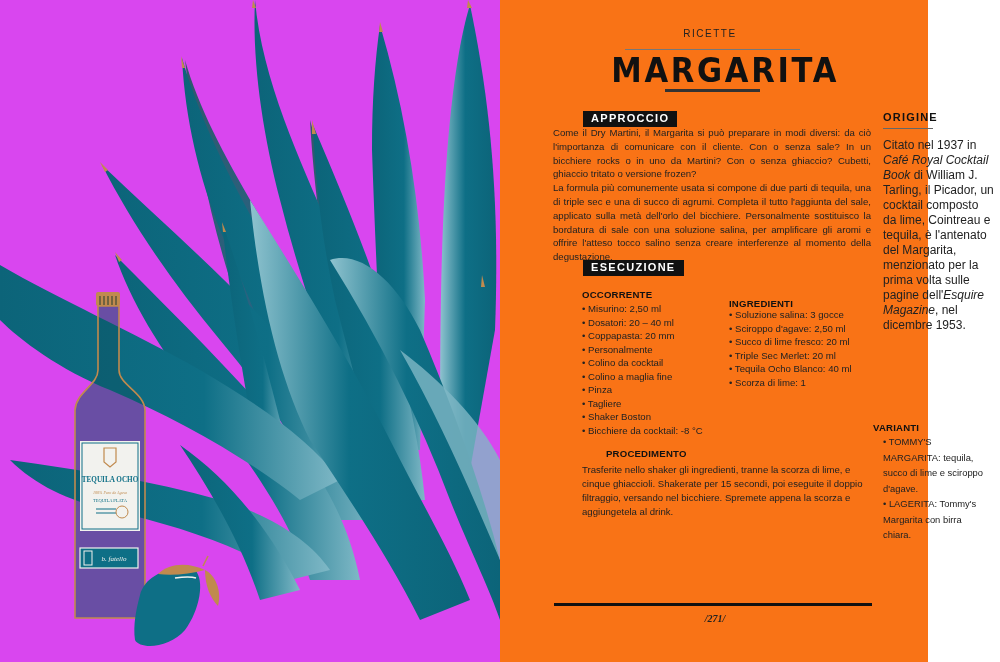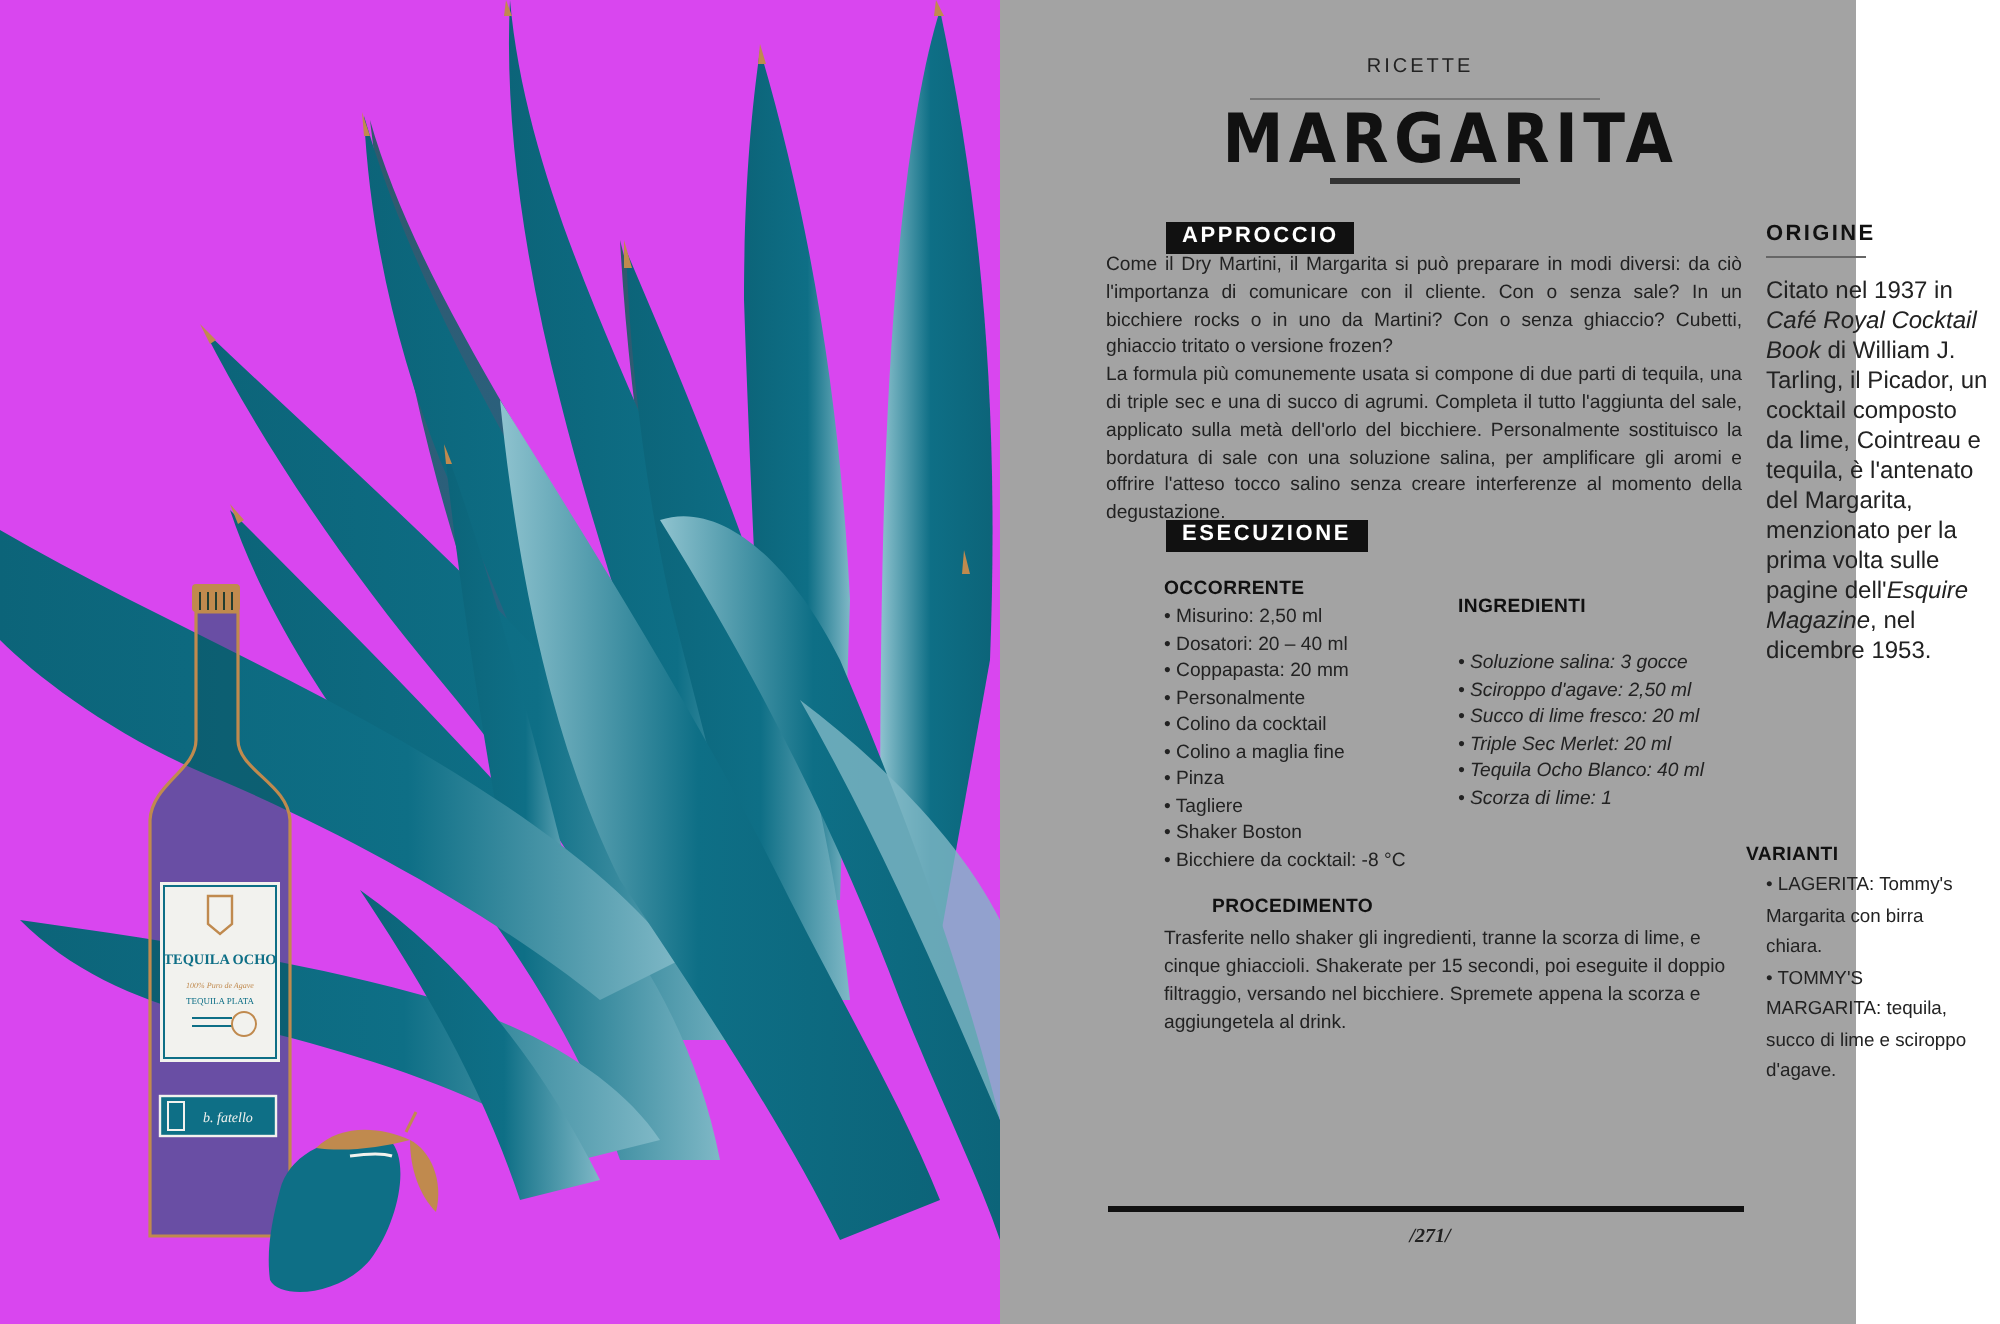--- a/index.html
+++ b/index.html
@@ -1,19 +1,19 @@
 <!DOCTYPE html>
 <html><head>
   <meta charset="utf-8">
   <style>
     html, body { margin:0; padding:0; }
     body { width:1000px; height:662px; position:relative; overflow:hidden; background:#ffffff; font-family:"Liberation Sans", sans-serif; color:#222; }
     .left-page { position:absolute; left:0; top:0; width:500px; height:662px; background:#d946ef; overflow:hidden; }
     .left-page svg { position:absolute; left:0; top:0; }
-    .right-page { position:absolute; left:500px; top:0; width:428px; height:662px; background:#a3a3a3; }
+    .right-page { position:absolute; left:500px; top:0; width:428px; height:662px; background:#f97316; }
 
     .kicker { position:absolute; left:120px; width:180px; top:28px; text-align:center; font-size:10px; letter-spacing:1.5px; color:#222; }
     .title-rule-top { position:absolute; left:125px; width:175px; top:49px; height:1px; background:#777; }
     .title { position:absolute; left:100px; width:225px; top:50px; text-align:center; font-size:34px; font-weight:700; letter-spacing:3px; color:#111; font-family:"DejaVu Sans", sans-serif; transform:scaleX(0.9); }
     .title-rule-bottom { position:absolute; left:165px; width:95px; top:89px; height:3px; background:#333; }
 
     .section-label { position:absolute; background:#111; color:#fff; font-size:11px; font-weight:700; letter-spacing:1.3px; padding:1px 8px 2px 8px; line-height:13px;text-align:center; }
     .body-text { position:absolute; font-size:9.6px; line-height:13.8px; color:#222; text-align:justify; }
     .body-text p { margin:0; }
 
@@ -140,39 +140,39 @@
     <li>Personalmente</li>
     <li>Colino da cocktail</li>
     <li>Colino a maglia fine</li>
     <li>Pinza</li>
     <li>Tagliere</li>
     <li>Shaker Boston</li>
     <li>Bicchiere da cocktail: -8 °C</li>
   </ul>
 
   <div class="sub-heading" style="left:229px; top:298px;">INGREDIENTI</div>
-  <ul class="bullet-list" style="left:229px; top:325px;font-style:italic;">
+  <ul class="bullet-list" style="left:229px; top:308px;">
     <li>Soluzione salina: 3 gocce</li>
     <li>Sciroppo d'agave: 2,50 ml</li>
     <li>Succo di lime fresco: 20 ml</li>
     <li>Triple Sec Merlet: 20 ml</li>
     <li>Tequila Ocho Blanco: 40 ml</li>
     <li>Scorza di lime: 1</li>
   </ul>
 
   <div class="sub-heading" style="left:82px; top:448px;padding-left:24px;">PROCEDIMENTO</div>
   <div class="body-text" style="left:82px; top:463px; width:290px; text-align:left; line-height:14px;">Trasferite nello shaker gli ingredienti, tranne la scorza di lime, e cinque ghiaccioli. Shakerate per 15 secondi, poi eseguite il doppio filtraggio, versando nel bicchiere. Spremete appena la scorza e aggiungetela al drink.</div>
 
   <div class="side-heading" style="left:383px; top:111px;">ORIGINE</div>
   <div class="side-heading-rule" style="left:383px; top:128px; width:50px;"></div>
   <div class="side-text" style="left:383px; top:138px; width:112px;">
     <span>Citato nel 1937 in </span><i>Café Royal Cocktail Book</i><span> di William J. Tarling, il Picador, un cocktail composto da lime, Cointreau e tequila, è l'antenato del Margarita, menzionato per la prima volta sulle pagine dell'</span><i>Esquire Magazine</i><span>, nel dicembre 1953.</span>
   </div>
 
   <div class="sub-heading" style="left:373px; top:422px;">VARIANTI</div>
   <div class="var-text" style="left:383px; top:434px; width:104px;">
+    <p>• TOMMY'S MARGARITA: tequila, succo di lime e sciroppo d'agave.</p>
     <p>• LAGERITA: Tommy's Margarita con birra chiara.</p>
-    <p>• TOMMY'S MARGARITA: tequila, succo di lime e sciroppo d'agave.</p>
   </div>
 
   <div class="footer-rule"></div>
   <div class="page-number">/271/</div>
 </div>
 
 </body></html>

